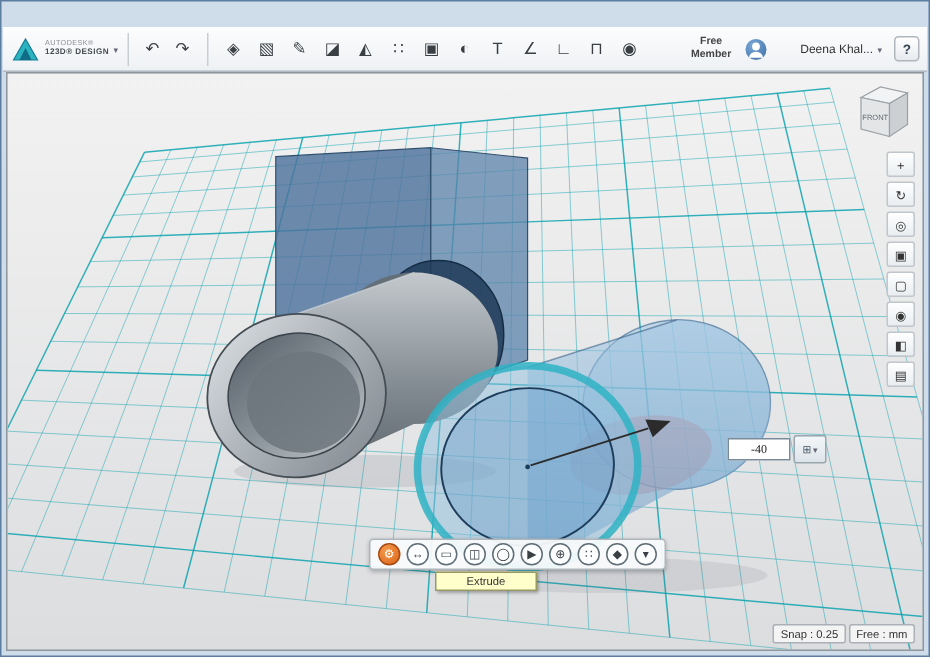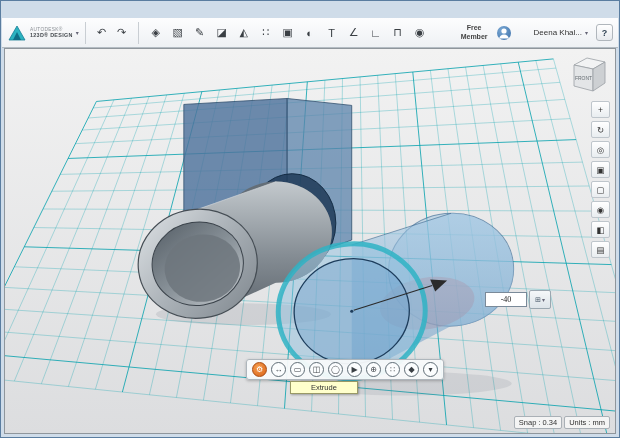--- a/index.html
+++ b/index.html
@@ -279,17 +279,17 @@
         <div class="ctx-btn">◯</div>
         <div class="ctx-btn">▶</div>
         <div class="ctx-btn">⊕</div>
         <div class="ctx-btn">∷</div>
         <div class="ctx-btn">◆</div>
         <div class="ctx-btn">▾</div>
       </div>
     <div class="tooltip">Extrude</div>
 
     <div class="statusbar">
-      <span class="status-box">Snap : 0.34</span>
-      <span class="status-box">Units : mm</span>
+      <span class="status-box">Snap : 0.25</span>
+      <span class="status-box">Free : mm</span>
     </div>
   </div>
 </div>
 
 </body></html>

